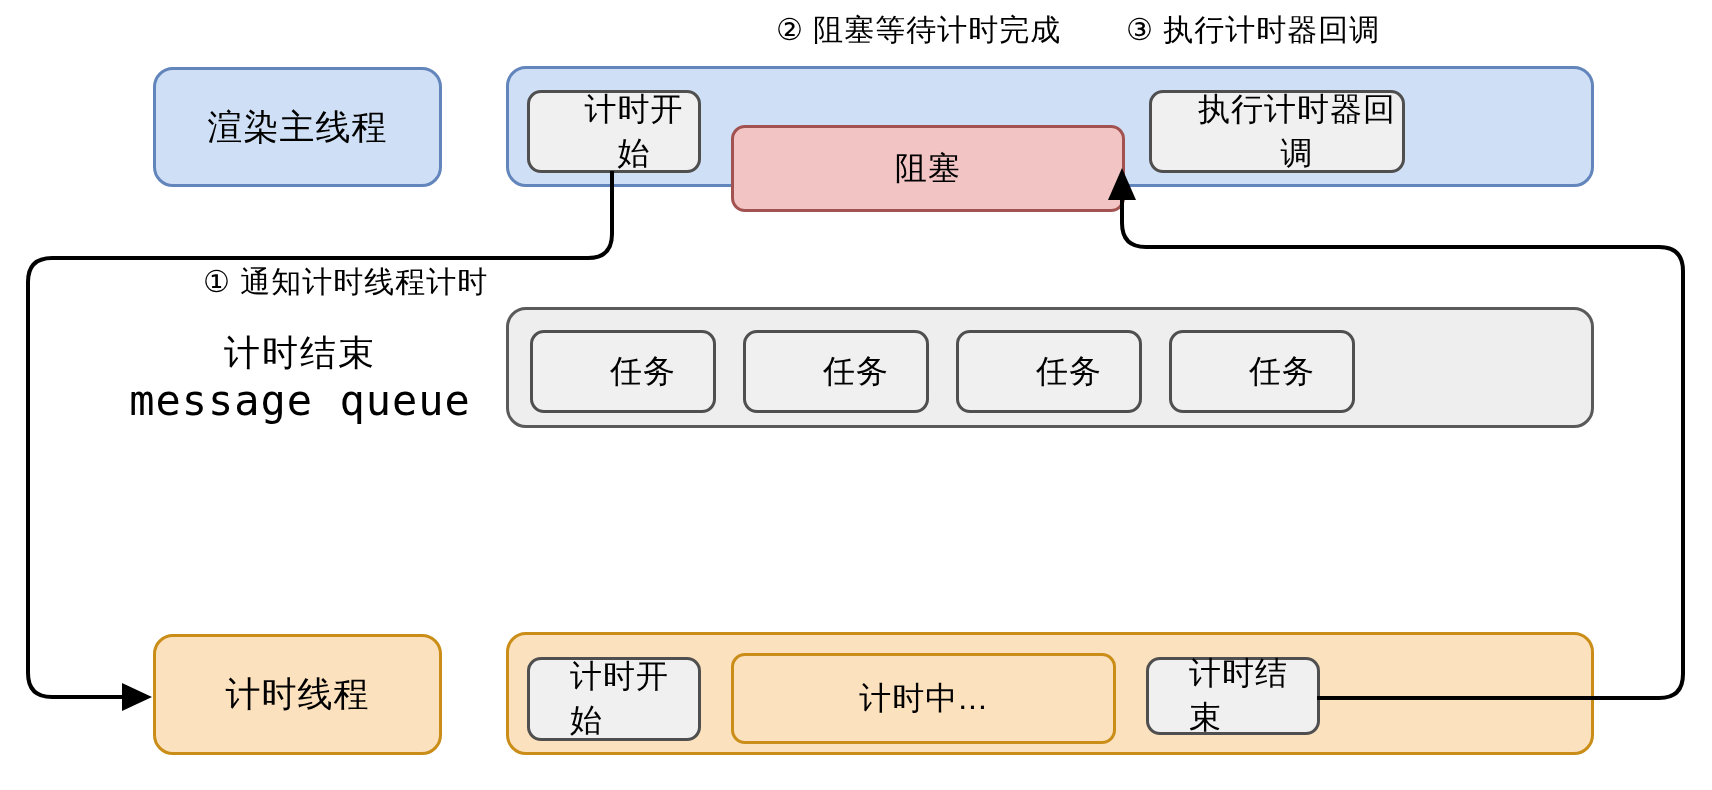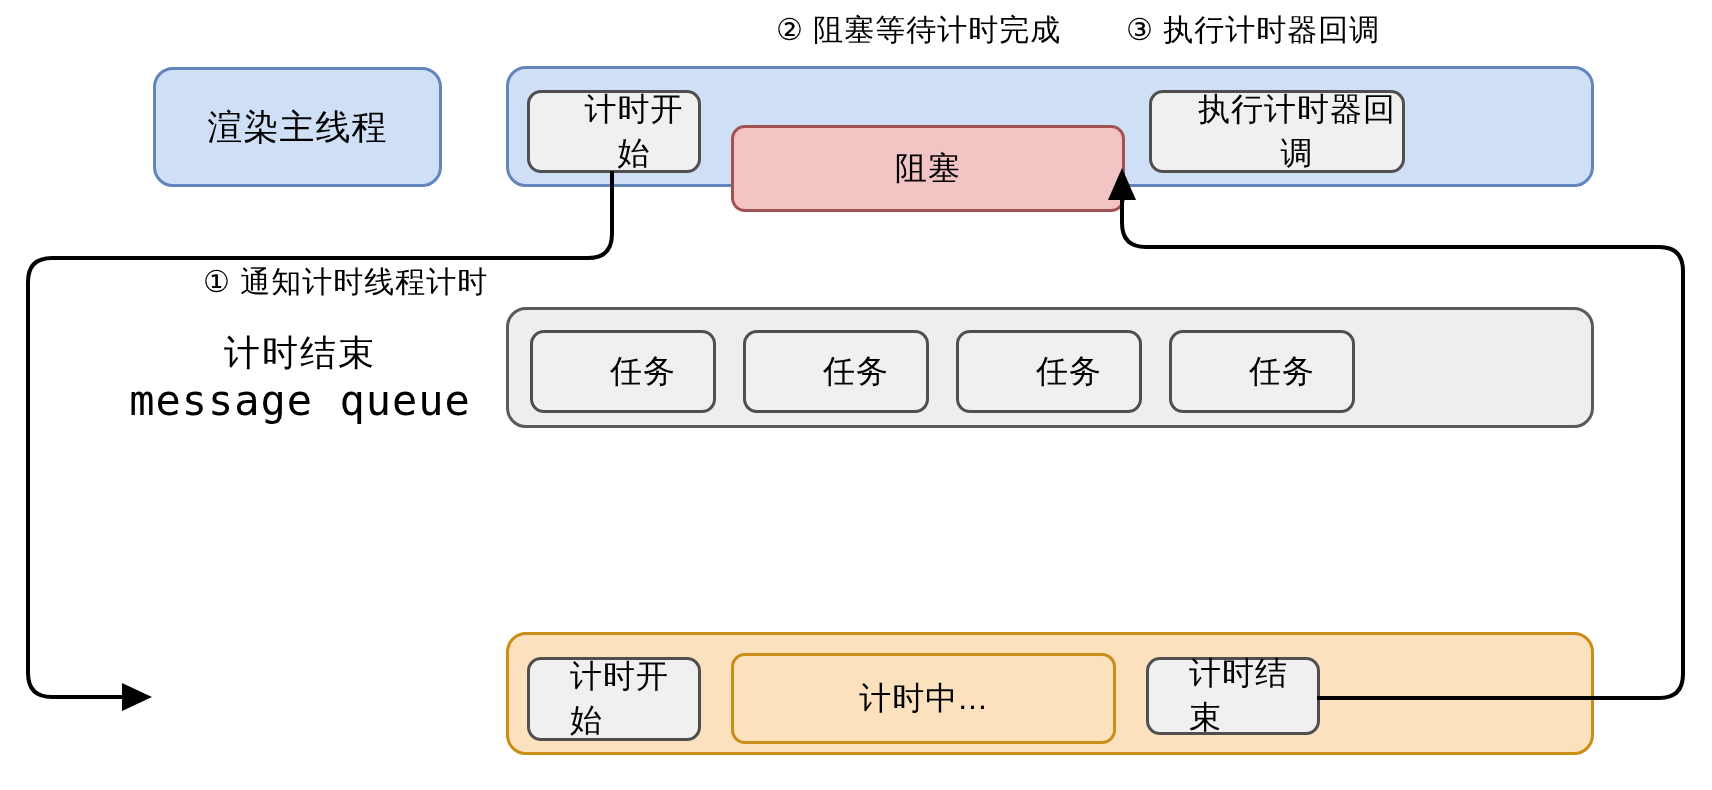--- a/index.html
+++ b/index.html
@@ -53,20 +53,21 @@
     <div class="en">message queue</div>
   </div>
 
   <div class="abs track v-graycontainer z1" style="left:506px;top:307px;width:1088px;height:121px;">
     <div class="abs block v-gray flex-c" style="left:21px;top:20px;width:186px;height:83px;">任务</div>
     <div class="abs block v-gray flex-c" style="left:234px;top:20px;width:186px;height:83px;">任务</div>
     <div class="abs block v-gray flex-c" style="left:447px;top:20px;width:186px;height:83px;">任务</div>
     <div class="abs block v-gray flex-c" style="left:660px;top:20px;width:186px;height:83px;">任务</div>
   </div>
 
+  <div class="abs label-box v-orange flex-c z1" style="left:153px;top:634px;width:289px;height:121px;">计时线程</div>
 
   <div class="abs track v-orange z1" style="left:506px;top:632px;width:1088px;height:123px;">
     <div class="abs block v-gray flex-c" style="left:18px;top:22px;width:174px;height:84px;">计时开始</div>
     <div class="abs block v-orange flex-c" style="left:222px;top:18px;width:385px;height:91px;">计时中...</div>
     <div class="abs block v-gray flex-c" style="left:637px;top:22px;width:174px;height:78px;">计时结束</div>
   </div>
 
   <svg class="arrows" width="1712" height="790" viewBox="0 0 1712 790">
     <path d="M 612 171 L 612 234 Q 612 258 588 258 L 52 258 Q 28 258 28 282 L 28 673 Q 28 697 52 697 L 134 697" fill="none" stroke="#000000" stroke-width="4"></path>
     <polygon points="152,697 122,683 122,711" fill="#000000"></polygon>

